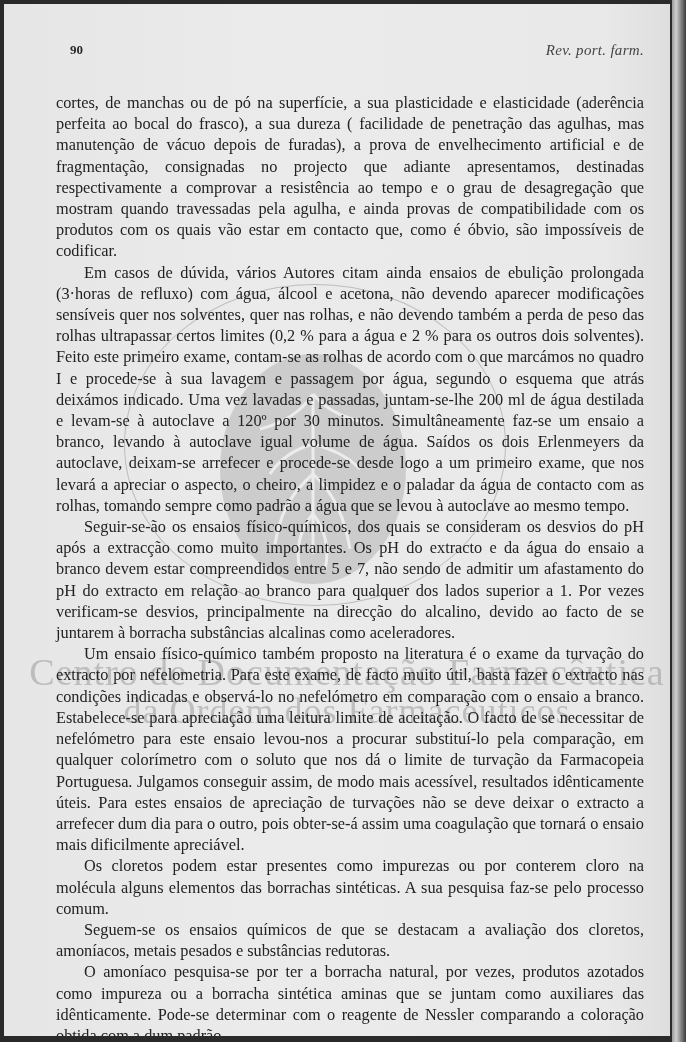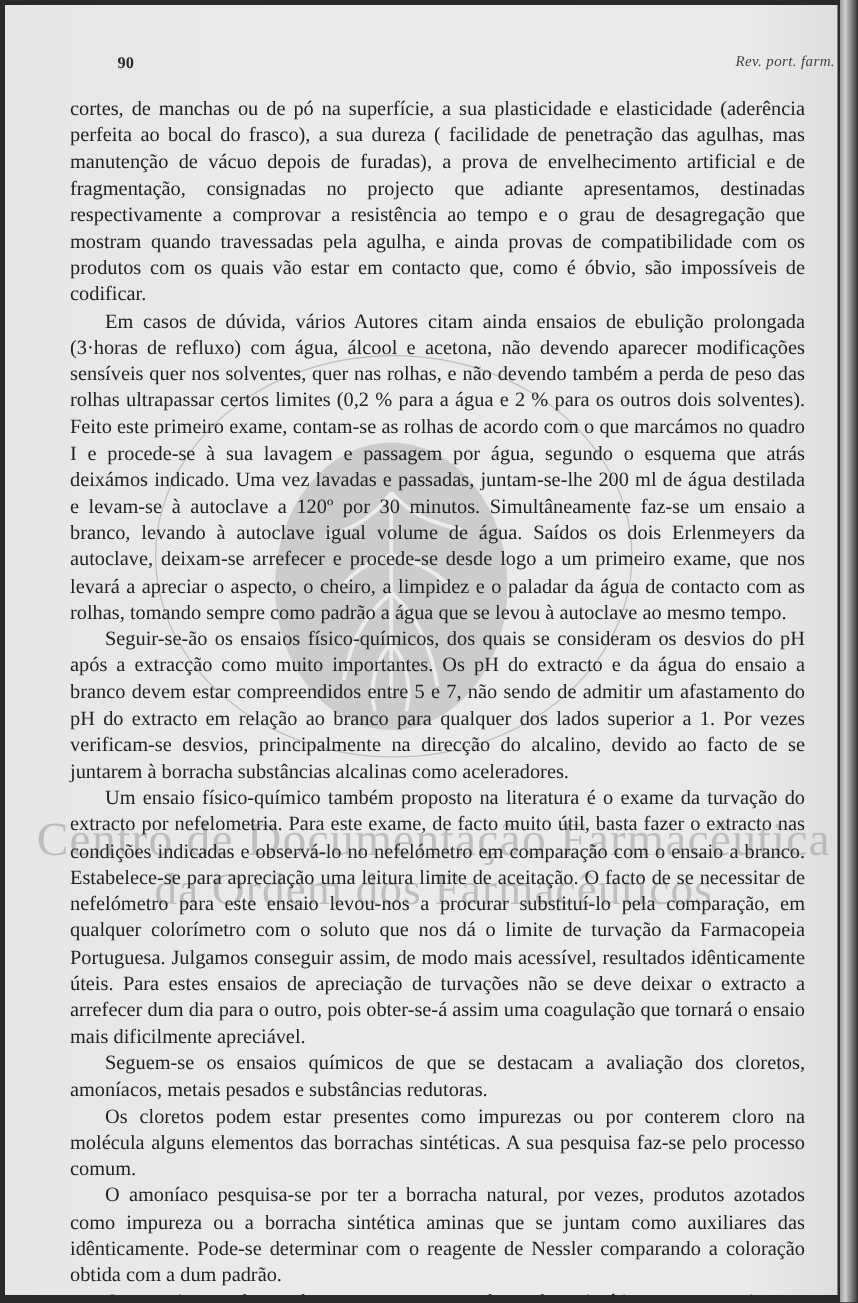--- a/index.html
+++ b/index.html
@@ -13,24 +13,24 @@
     position: absolute; left: 4px; top: 4px; width: 666px; height: 1032px;
     background: linear-gradient(90deg, #e6e6e6 0%, #ebebeb 40%, #e9e9e9 90%, #dedede 100%);
     overflow: hidden;
   }
   .page-edge {
     position: absolute; right: 0; top: 0; width: 14px; height: 1042px;
     background: linear-gradient(90deg, #9a9a9a 0%, #cfcfcf 30%, #8d8d8d 60%, #3b3b3b 100%);
   }
   .header {
     position: absolute; left: 66px; top: 38px; width: 574px; height: 20px;
-    font-size: 13.5px; color: #2a2a2a; margin-left: 24px;
+    font-size: 13.5px; color: #2a2a2a;
   }
   .page-number { position: absolute; left: 0; top: 0; font-weight: bold; font-size: 13px; }
-  .running-title { position: absolute; right: 0; top: 0; font-style: italic; color: #444; font-size: 12px; letter-spacing: 0.3px; }
+  .running-title { position: absolute; right: 0; top: 0; font-style: italic; color: #444; font-size: 15px; letter-spacing: 0.3px; }
 
   .watermark-emblem {
     position: absolute; left: 216px; top: 350px; width: 186px; height: 230px;
     border-radius: 50%;
     background: #c9c9c9; opacity: 0.9;
   }
   .watermark-ring {
     position: absolute; left: 120px; top: 280px; width: 380px; height: 320px;
     border: 1px solid #bdbdbd; border-radius: 50%;
   }
@@ -41,21 +41,21 @@
   }
   .wm1 { top: 646px; }
   .wm2 { top: 686px; font-size: 36px; }
 
   .body-text {
     position: absolute; left: 52px; top: 72px; width: 588px;
     font-size: 16.3px; line-height: 21.2px; color: #222;
     text-align: justify;
   }
   .body-text p { margin: 0; text-indent: 28px; }
-  .body-text p.cont { text-indent: 0; }
+  .body-text p.cont { text-indent: 0; margin-top: 16px; }
 </style>
 </head>
 <body>
 
 <div class="page">
 
   <div class="watermark-ring"></div>
   <div class="watermark-emblem">
     <svg width="186" height="230" viewBox="0 0 186 230">
       <g stroke="#f2f2f2" stroke-width="3" fill="none" opacity="0.9">
@@ -74,19 +74,19 @@
   <div class="header">
     <span class="page-number">90</span>
     <span class="running-title">Rev. port. farm.</span>
   </div>
 
   <div class="body-text">
     <p class="cont">cortes, de manchas ou de pó na superfície, a sua plasticidade e elasticidade (aderência perfeita ao bocal do frasco), a sua dureza ( facilidade de penetração das agulhas, mas manutenção de vácuo depois de furadas), a prova de envelhecimento artificial e de fragmentação, consignadas no projecto que adiante apresentamos, destinadas respectivamente a comprovar a resistência ao tempo e o grau de desagregação que mostram quando travessadas pela agulha, e ainda provas de compatibilidade com os produtos com os quais vão estar em contacto que, como é óbvio, são impossíveis de codificar.</p>
     <p>Em casos de dúvida, vários Autores citam ainda ensaios de ebulição prolongada (3·horas de refluxo) com água, álcool e acetona, não devendo aparecer modificações sensíveis quer nos solventes, quer nas rolhas, e não devendo também a perda de peso das rolhas ultrapassar certos limites (0,2 % para a água e 2 % para os outros dois solventes). Feito este primeiro exame, contam-se as rolhas de acordo com o que marcámos no quadro I e procede-se à sua lavagem e passagem por água, segundo o esquema que atrás deixámos indicado. Uma vez lavadas e passadas, juntam-se-lhe 200 ml de água destilada e levam-se à autoclave a 120º por 30 minutos. Simultâneamente faz-se um ensaio a branco, levando à autoclave igual volume de água. Saídos os dois Erlenmeyers da autoclave, deixam-se arrefecer e procede-se desde logo a um primeiro exame, que nos levará a apreciar o aspecto, o cheiro, a limpidez e o paladar da água de contacto com as rolhas, tomando sempre como padrão a água que se levou à autoclave ao mesmo tempo.</p>
     <p>Seguir-se-ão os ensaios físico-químicos, dos quais se consideram os desvios do pH após a extracção como muito importantes. Os pH do extracto e da água do ensaio a branco devem estar compreendidos entre 5 e 7, não sendo de admitir um afastamento do pH do extracto em relação ao branco para qualquer dos lados superior a 1. Por vezes verificam-se desvios, principalmente na direcção do alcalino, devido ao facto de se juntarem à borracha substâncias alcalinas como aceleradores.</p>
     <p>Um ensaio físico-químico também proposto na literatura é o exame da turvação do extracto por nefelometria. Para este exame, de facto muito útil, basta fazer o extracto nas condições indicadas e observá-lo no nefelómetro em comparação com o ensaio a branco. Estabelece-se para apreciação uma leitura limite de aceitação. O facto de se necessitar de nefelómetro para este ensaio levou-nos a procurar substituí-lo pela comparação, em qualquer colorímetro com o soluto que nos dá o limite de turvação da Farmacopeia Portuguesa. Julgamos conseguir assim, de modo mais acessível, resultados idênticamente úteis. Para estes ensaios de apreciação de turvações não se deve deixar o extracto a arrefecer dum dia para o outro, pois obter-se-á assim uma coagulação que tornará o ensaio mais dificilmente apreciável.</p>
+    <p>Os cloretos podem estar presentes como impurezas ou por conterem cloro na molécula alguns elementos das borrachas sintéticas. A sua pesquisa faz-se pelo processo comum.</p>
     <p>Seguem-se os ensaios químicos de que se destacam a avaliação dos cloretos, amoníacos, metais pesados e substâncias redutoras.</p>
-    <p>Os cloretos podem estar presentes como impurezas ou por conterem cloro na molécula alguns elementos das borrachas sintéticas. A sua pesquisa faz-se pelo processo comum.</p>
     <p>O amoníaco pesquisa-se por ter a borracha natural, por vezes, produtos azotados como impureza ou a borracha sintética aminas que se juntam como auxiliares das idênticamente. Pode-se determinar com o reagente de Nessler comparando a coloração obtida com a dum padrão.</p>
     <p>Os metais pesados podem-se encontrar nas borrachas sintéticas a que se juntam também como auxiliares das polimerizações, só muito raramente</p>
   </div>
 </div>
 <div class="page-edge"></div>
 
 </body></html>

